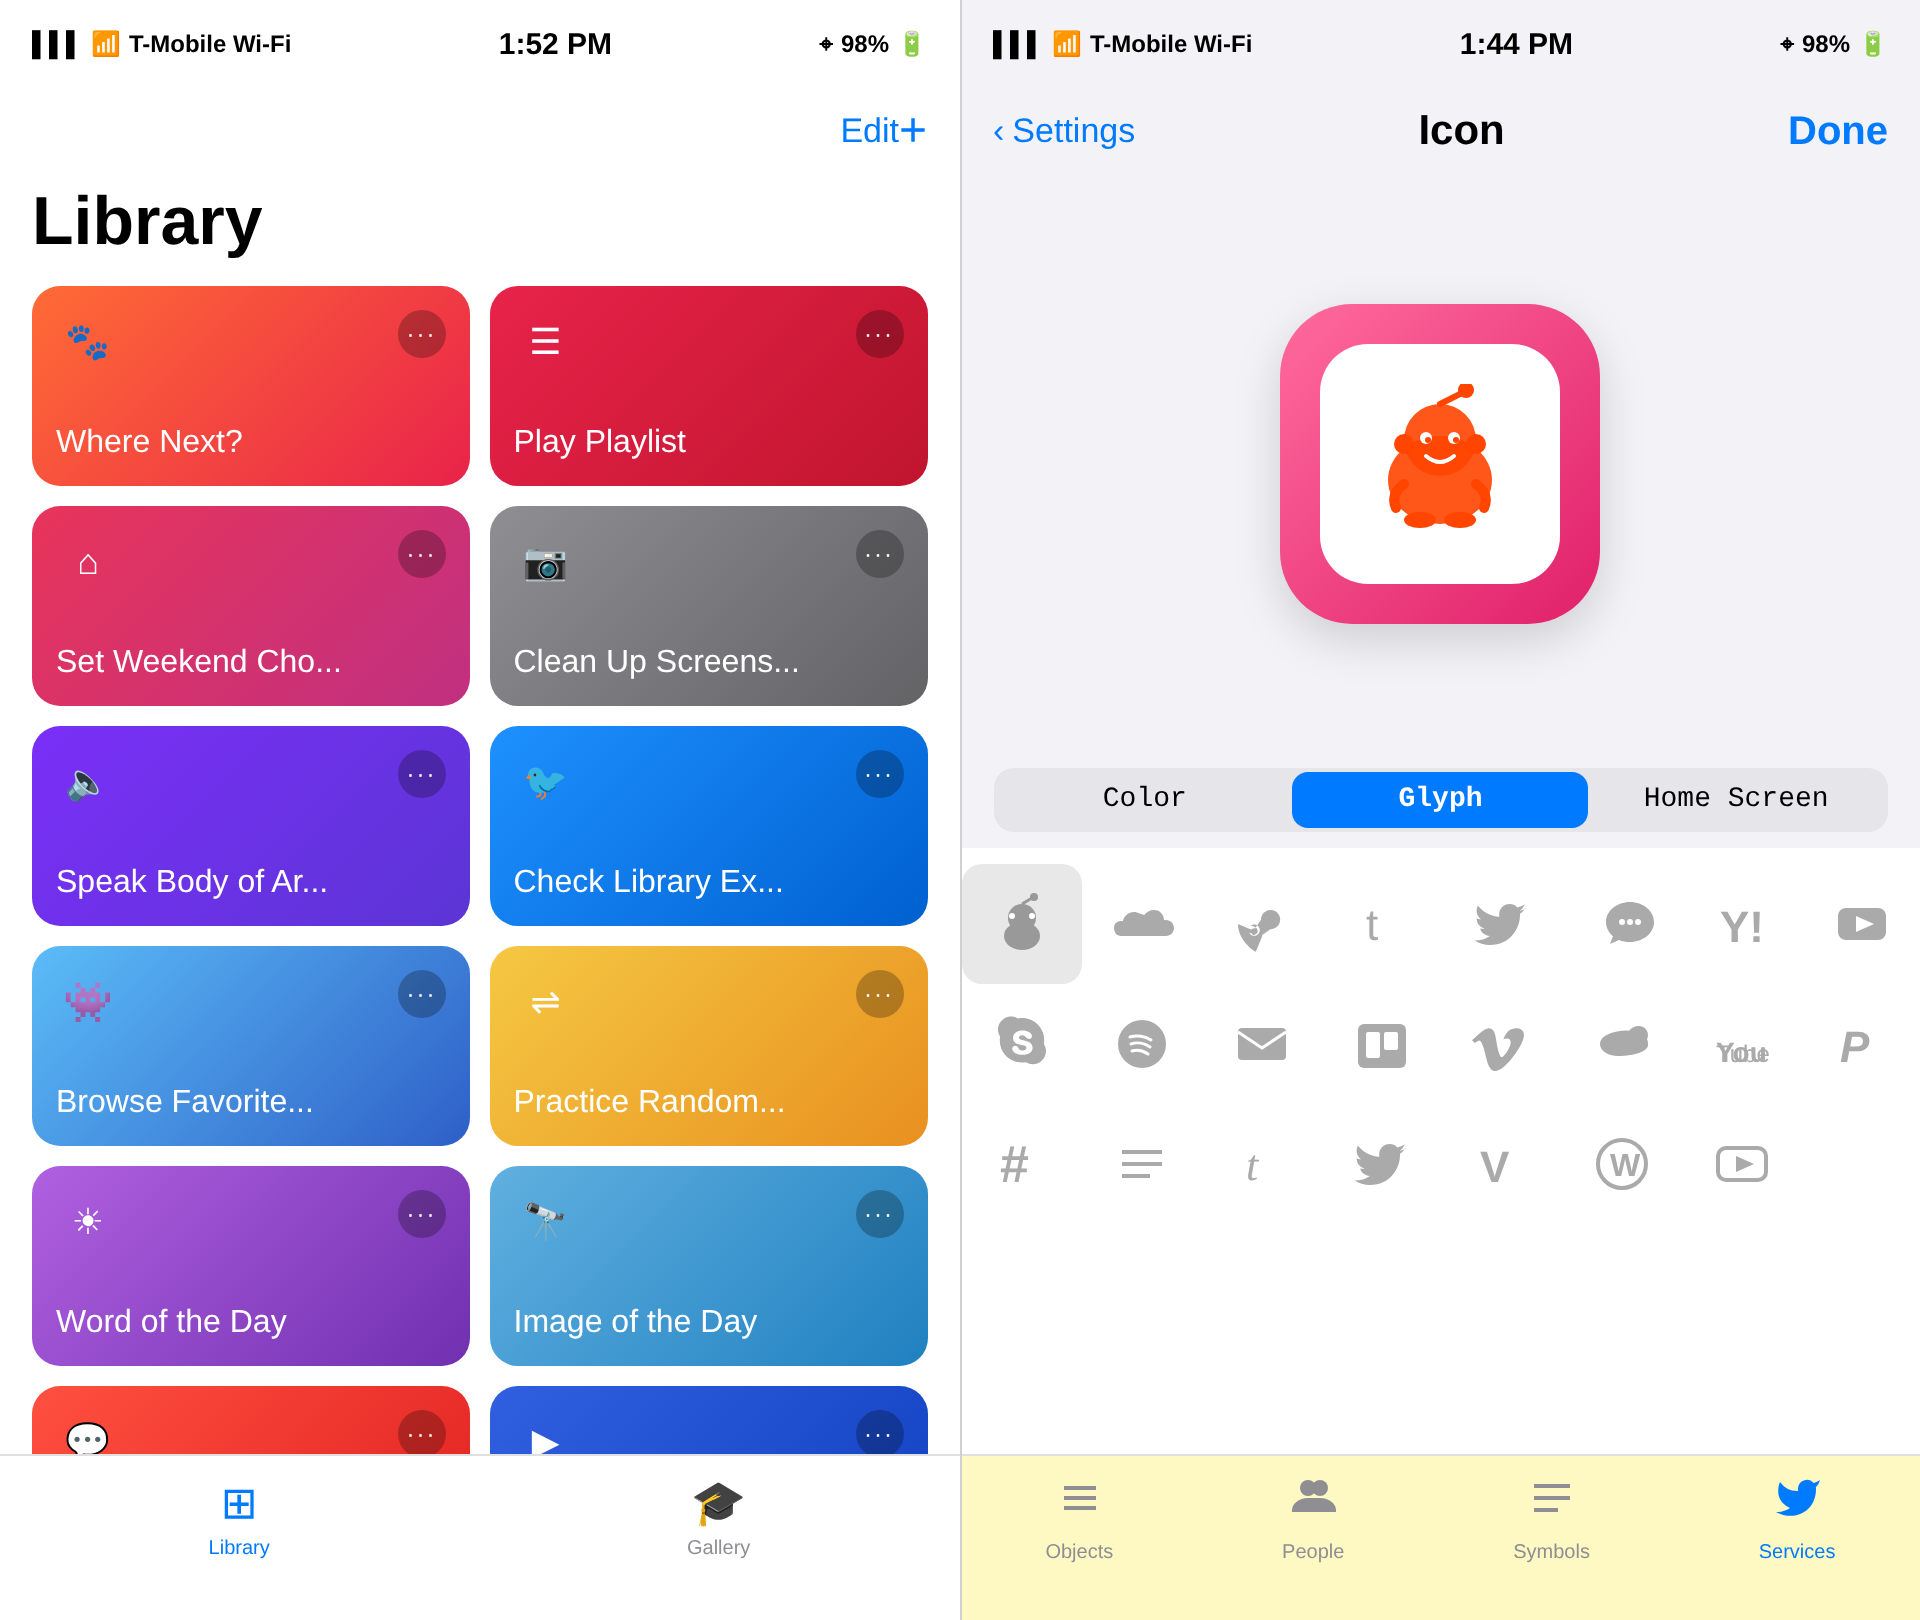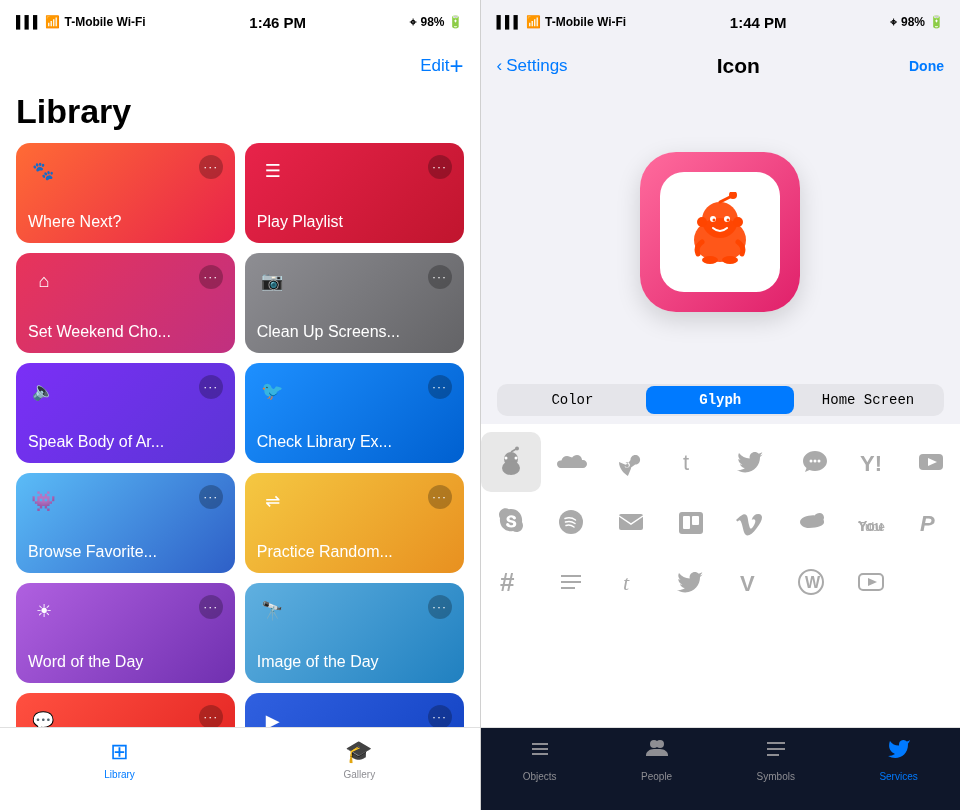--- a/index.html
+++ b/index.html
@@ -196,21 +196,21 @@
       cursor: pointer;
       background: none;
       border: none;
     }
     .nav-title {
       font-size: 21px;
       font-weight: 600;
     }
     .done-btn {
       color: #007aff;
-      font-size: 14px;
+      font-size: 20px;
       font-weight: 600;
       cursor: pointer;
       background: none;
       border: none;
     }
 
     .icon-preview-area {
       flex: 1;
       display: flex;
       align-items: center;
@@ -294,21 +294,21 @@
       background: #e8e8e8;
     }
     .glyph-cell svg {
       width: 32px;
       height: 32px;
     }
 
     
     .bottom-tabs-right {
       height: 83px;
-      background: #0f172a;
+      background: #fef9c3;
       border-top: 1px solid #e0e0e0;
       display: flex;
       align-items: center;
       justify-content: space-around;
       padding-bottom: 20px;
       text-align: center;
     }
 
     
     .panel-divider {
@@ -320,21 +320,21 @@
 <body>
 
 <div class="left-panel">
 
   <div class="status-bar">
     <div class="status-left">
       <span>▌▌▌</span>
       <span>📶</span>
       <span>T-Mobile Wi-Fi</span>
     </div>
-    <div class="status-center">1:46 PM</div>
+    <div class="status-center">1:52 PM</div>
     <div class="status-right">
       <span>⌖</span>
       <span>98%</span>
       <span>🔋</span>
     </div>
   </div>
 
   <div class="top-bar">
     <button class="edit-btn">Edit</button>
     <button class="add-btn">+</button>

